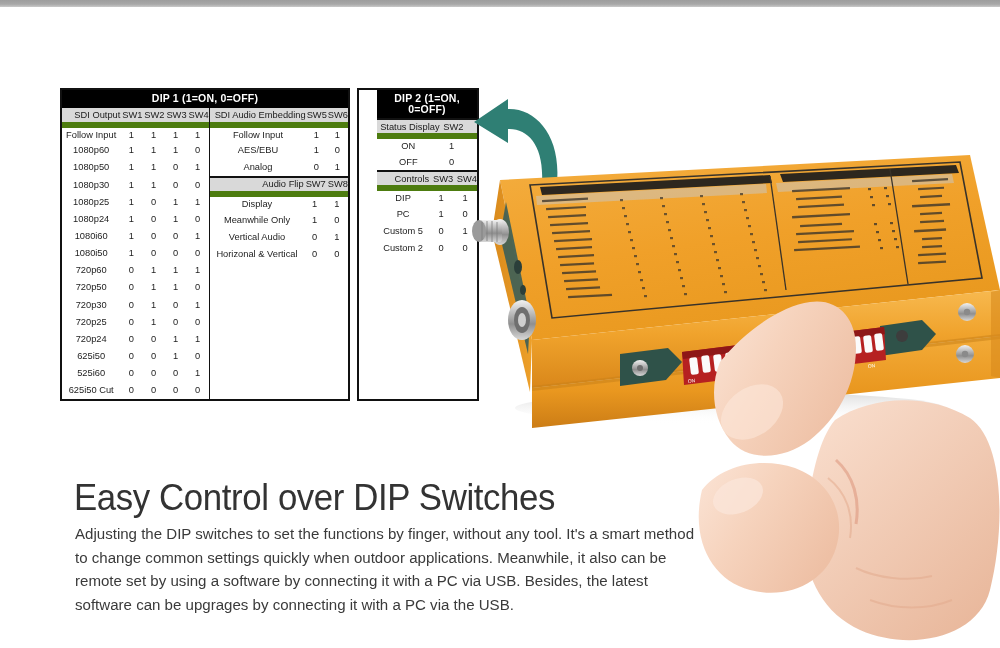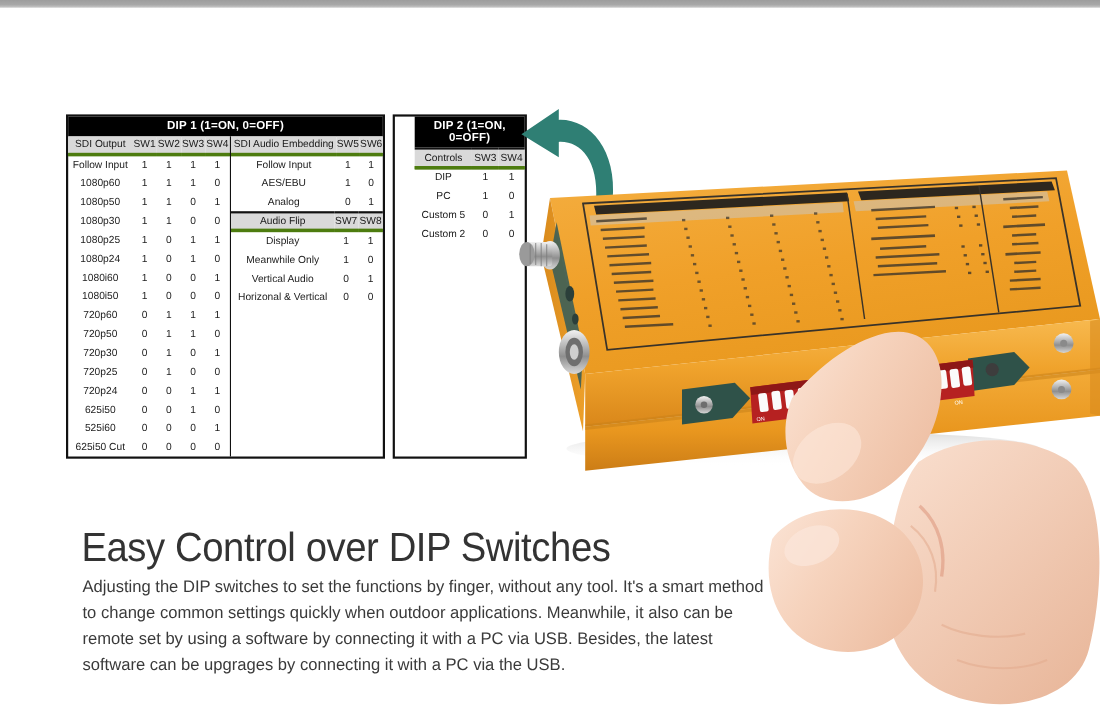--- a/index.html
+++ b/index.html
@@ -11,38 +11,38 @@
   }
   #page { position: relative; width: 1000px; height: 648px; background: #fff; }
 
   
   .top-bar {
     position: absolute; top: 0; left: 0; width: 1000px; height: 7px;
     background: linear-gradient(to bottom, #9d9d9d 0%, #a8a8a8 60%, #c9c9c9 100%);
   }
 
   
-  .tables-wrap { position: absolute; left: 60px; top: 104px; display: flex; gap: 7px; }
+  .tables-wrap { position: absolute; left: 60px; top: 88px; display: flex; gap: 7px; }
 
   .tbl-box { background:#fff; border: 2px solid #111; }
 
   .tbl-title {
     background: #000; color: #fff; text-align: center;
     font-size: 10.5px; font-weight: bold; letter-spacing: .2px;
     padding: 3px 0 4px 0; line-height: 1;
   }
 
   .cols { display: flex; }
   .col-sep { width: 2px; background: #111; }
 
   table.dip { border-collapse: collapse; }
   table.dip td, table.dip th { font-size: 9.3px; color: #1c1c1c; font-weight: 400;
     padding: 0; height: 17.1px; text-align: center; vertical-align: middle; white-space: nowrap; }
   table.dip th { background: #d9d9d9; font-weight: 400; color:#1a1a1a; }
-  table.dip tr.subhead th { border-top: 2px solid #111; border-bottom: 3px solid #4d7c0f; }
+  table.dip tr.subhead th { border-top: 2px solid #111; border-bottom: 6px solid #4d7c0f; text-align: right; }
   table.dip tr.subhead.first th { border-top: 0; }
   .lbl { width: 75px; }
   .lbl-wide { width: 116px; }
   .lbl-dip2 { width: 66px; }
   .sw { width: 26px; }
   .sw-dip2 { width: 28px; }
   .spacer td { height: 17.1px; }
 
   
   .arrow { position: absolute; left: 462px; top: 96px; width: 100px; height: 88px; }
@@ -312,20 +312,41 @@
               </tbody>
           </table>
         </div>
       </div>
     </div>
 
     <div class="tbl-box" style="width:122px;padding-left:18px;">
       <div class="tbl-title">DIP 2 (1=ON, 0=OFF)</div>
 
 
+      <table class="dip">
+        <tbody>
+            <tr class="subhead">
+          <th class="lbl-dip2">Status Display</th>
+          <th class="sw-dip2">SW2</th>
+          <th class="sw-dip2"></th>
+        </tr>
+        </tbody>
+          <tbody>
+            <tr>
+              <td class="lbl-dip2">ON</td>
+              <td class="sw-dip2">1</td>
+              <td class="sw-dip2"></td>
+            </tr>
+            <tr>
+              <td class="lbl-dip2">OFF</td>
+              <td class="sw-dip2">0</td>
+              <td class="sw-dip2"></td>
+            </tr>
+          </tbody>
+      </table>
 
       <table class="dip">
         <tbody>
             <tr class="subhead">
           <th class="lbl-dip2">Controls</th>
           <th class="sw-dip2">SW3</th>
           <th class="sw-dip2">SW4</th>
         </tr>
         </tbody>
           <tbody>

